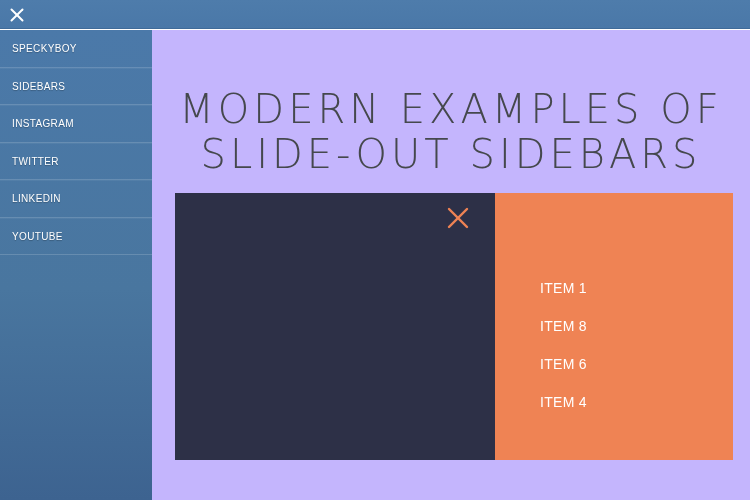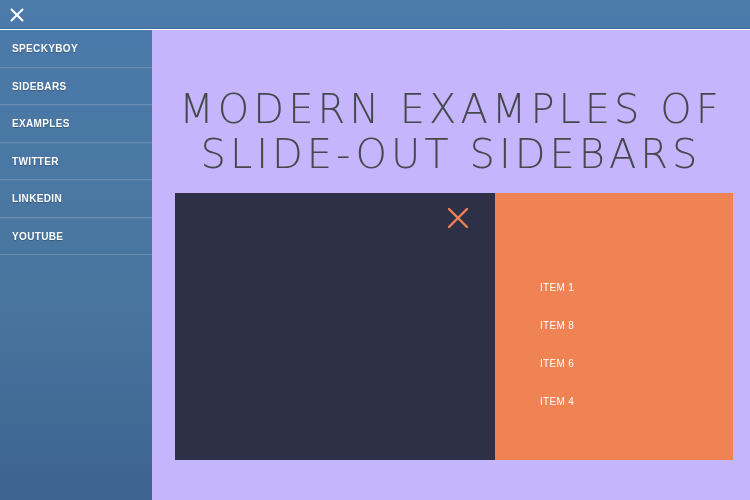--- a/index.html
+++ b/index.html
@@ -64,21 +64,21 @@
     padding-left: 12px;
     box-sizing: border-box;
     border-bottom: 1px solid rgba(255,255,255,0.16);
     border-top: 1px solid rgba(255,255,255,0.05);
     cursor: pointer;
   }
   .sidebar-item:first-child { border-top: none; }
   .sidebar-label {
     color: #ffffff;
     font-size: 10px;
-    font-weight: bold;
+    font-weight: normal;
     letter-spacing: 0.35px;
     text-shadow: 0 1px 1px rgba(0,0,0,0.25);
     white-space: nowrap;
   }
 
   
   .content {
     position: absolute;
     left: 152px;
     top: 30px;
@@ -141,21 +141,21 @@
   }
   .demo-menu {
     position: absolute;
     left: 45px;
     top: 76px;
     display: flex;
     flex-direction: column;
   }
   .demo-menu-item {
     color: #ffffff;
-    font-size: 10px;
+    font-size: 14px;
     line-height: 38px;
     letter-spacing: 0.3px;
     white-space: nowrap;
     cursor: pointer;
   }
 </style>
 </head>
 <body>
 
 <div id="app">
@@ -170,21 +170,21 @@
   </div>
 
   <nav class="sidebar">
     <div class="sidebar-item">
       <span class="sidebar-label">SPECKYBOY</span>
     </div>
     <div class="sidebar-item">
       <span class="sidebar-label">SIDEBARS</span>
     </div>
     <div class="sidebar-item">
-      <span class="sidebar-label">EXAMPLES</span>
+      <span class="sidebar-label">INSTAGRAM</span>
     </div>
     <div class="sidebar-item">
       <span class="sidebar-label">TWITTER</span>
     </div>
     <div class="sidebar-item">
       <span class="sidebar-label">LINKEDIN</span>
     </div>
     <div class="sidebar-item">
       <span class="sidebar-label">YOUTUBE</span>
     </div>

